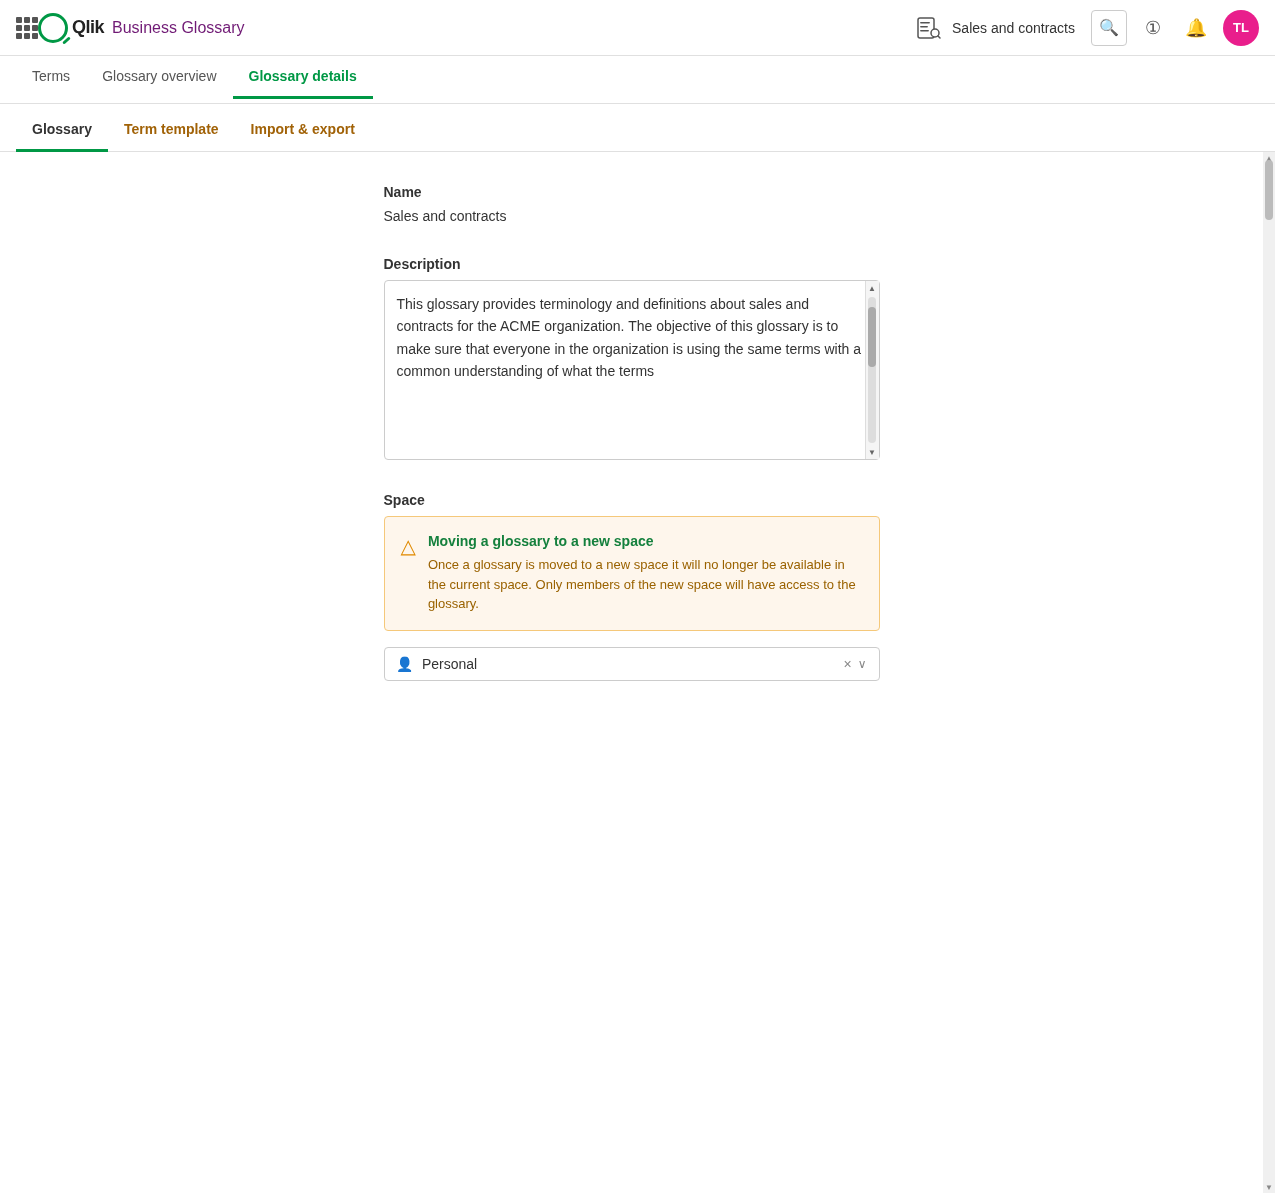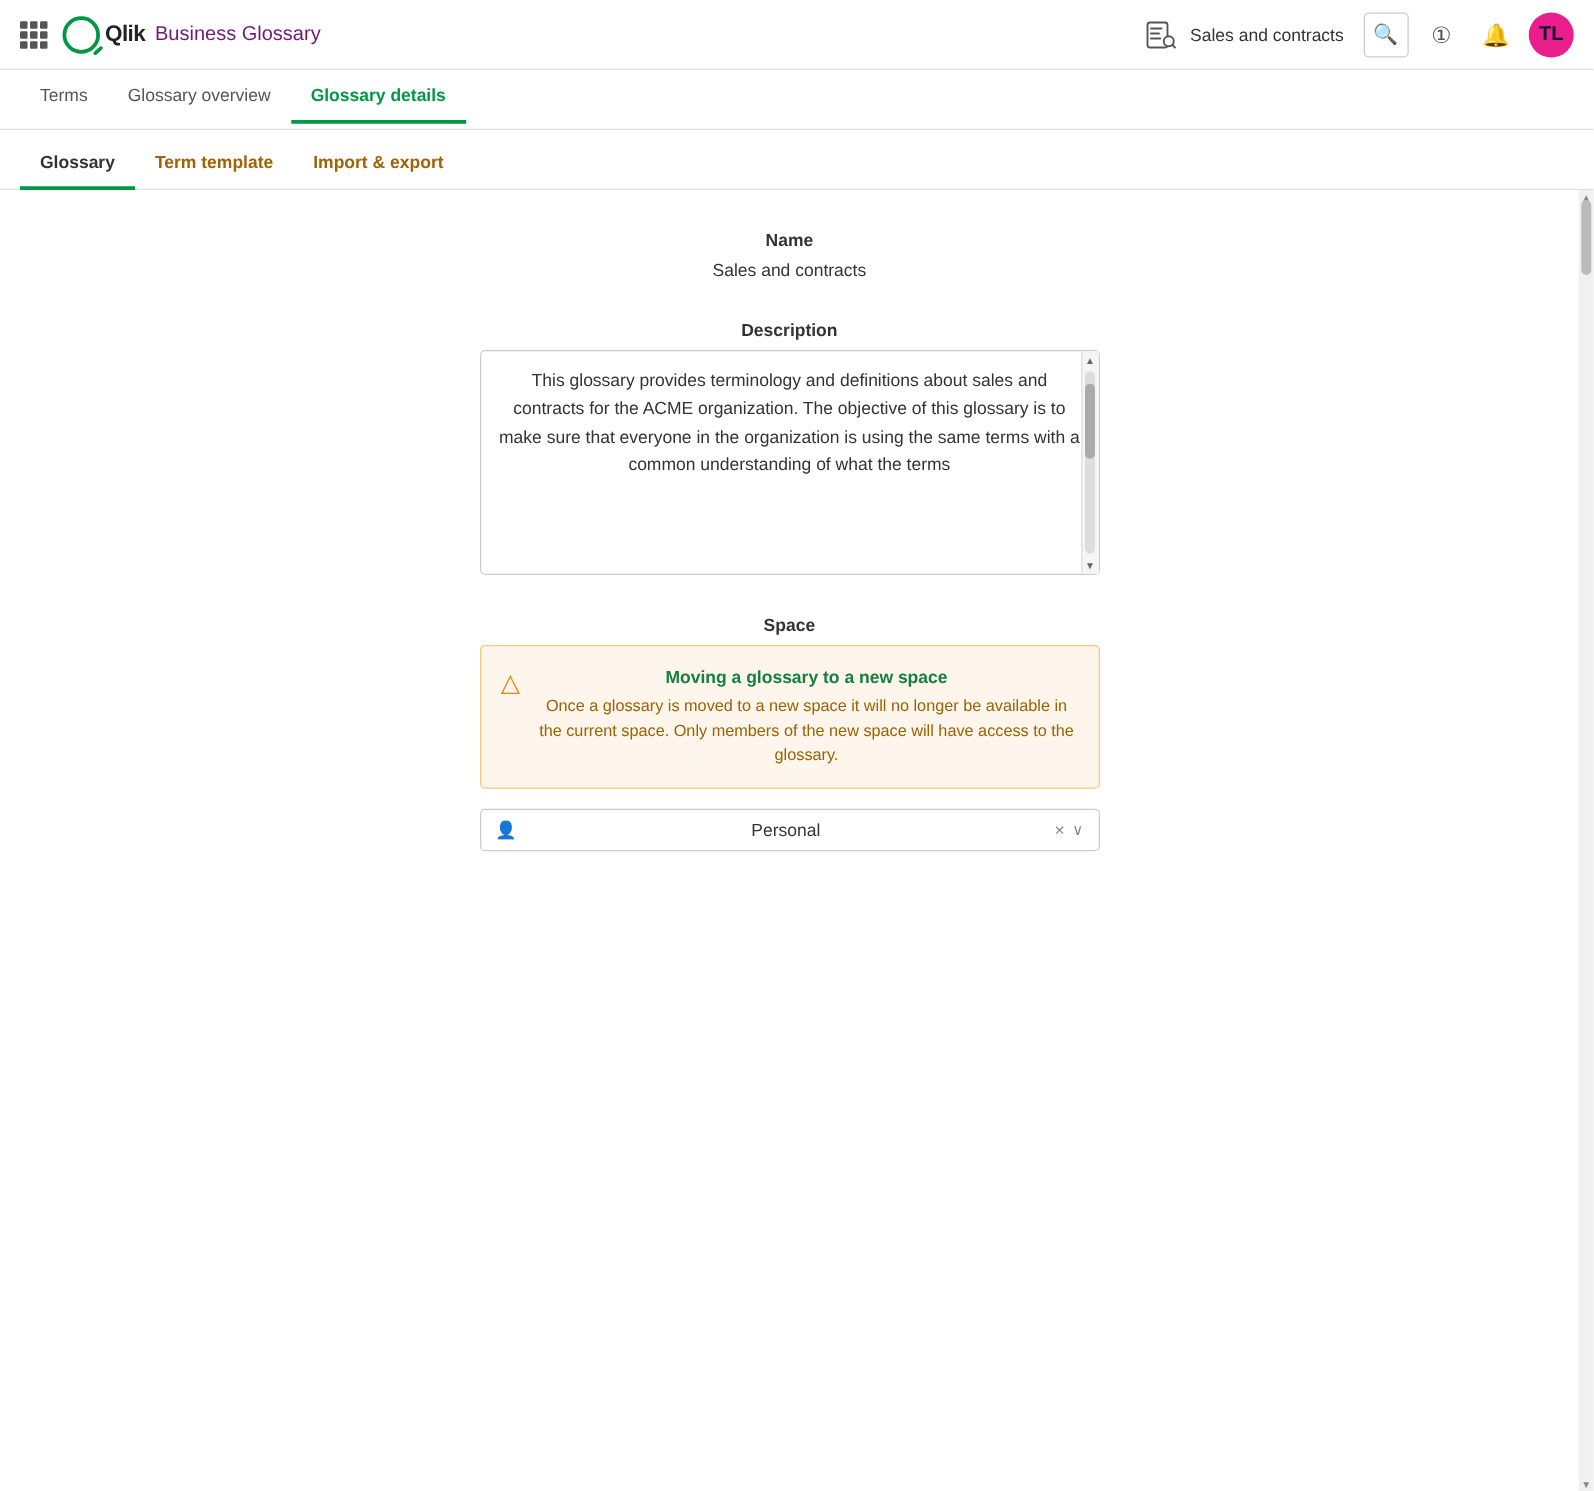--- a/index.html
+++ b/index.html
@@ -10,21 +10,20 @@
       display: flex;
       align-items: center;
       height: 56px;
       border-bottom: 1px solid #e0e0e0;
       padding: 0 16px;
       gap: 16px;
     }
     .top-nav-left {
       display: flex;
       align-items: center;
-      gap: 12px;
       flex: 1;
     }
     .grid-icon {
       display: grid;
       grid-template-columns: repeat(3, 6px);
       grid-template-rows: repeat(3, 6px);
       gap: 2px;
       cursor: pointer;
     }
     .grid-dot {
@@ -77,23 +76,23 @@
       background: none;
       border: none;
       cursor: pointer;
       font-size: 18px;
       color: #555;
     }
     .avatar {
       width: 36px; height: 36px;
       border-radius: 50%;
       background: #e91e8c;
-      color: #0f172a;
-      display: flex; align-items: center; justify-content: center;
-      font-size: 16px;
+      color: #ffffff;
+      display: flex; align-items: center; justify-content: center;
+      font-size: 13px;
       font-weight: 600;
       cursor: pointer;
     }
 
     
     .primary-tabs {
       display: flex;
       border-bottom: 1px solid #e0e0e0;
       padding: 0 16px;
       height: 48px;
@@ -176,21 +175,20 @@
       color: #888;
       cursor: pointer;
       position: absolute;
     }
     .scrollbar-arrow.top { top: 0; }
     .scrollbar-arrow.bottom { bottom: 0; }
 
     
     .field-group {
       margin-bottom: 32px;
-      text-align: center;
     }
     .field-label {
       font-size: 14px;
       font-weight: 600;
       color: #333;
       margin-bottom: 8px;
     }
     .field-value {
       font-size: 14px;
       color: #333;

